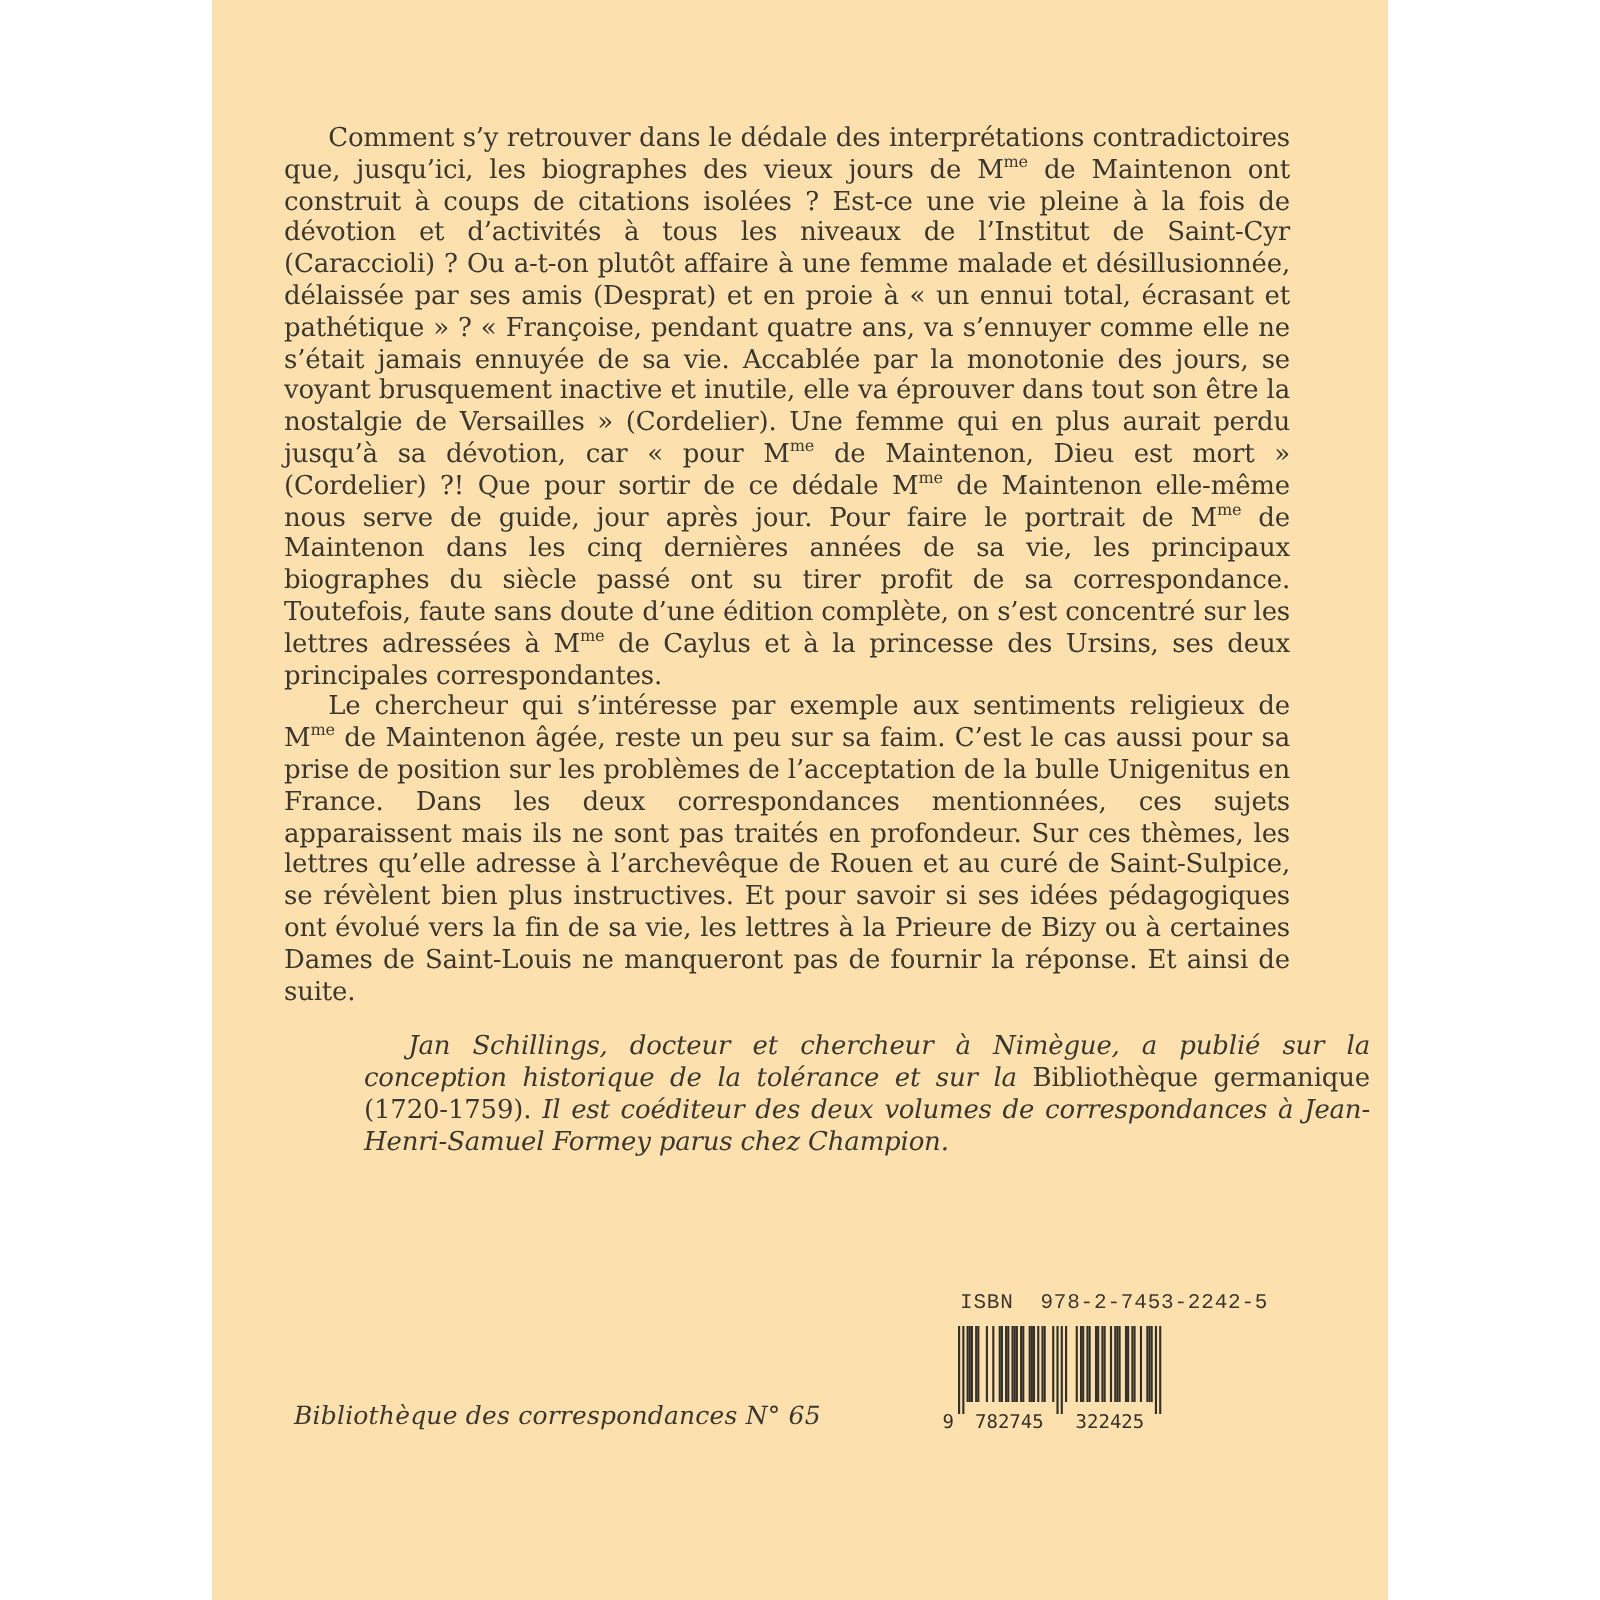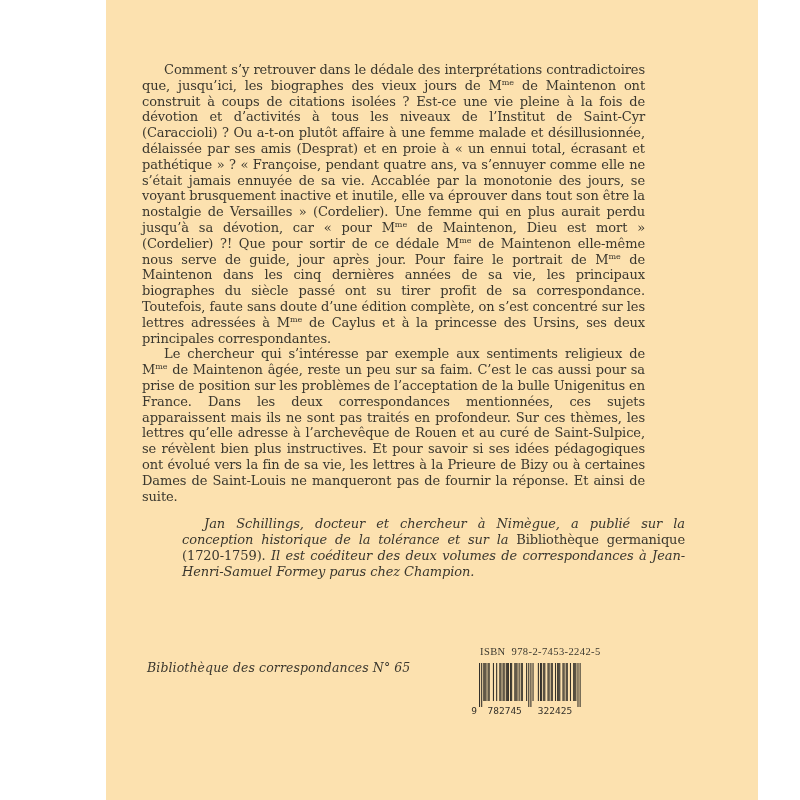--- a/index.html
+++ b/index.html
@@ -2,45 +2,45 @@
 <html lang="fr"><head>
 <meta charset="utf-8">
 <style>
   html,body{margin:0;padding:0;}
   body{
     width:800px;height:800px;position:relative;background:#ffffff;
     font-family:"DejaVu Serif", serif;
     -webkit-font-smoothing:antialiased;
   }
   .page{
-    position:absolute;left:106px;top:0;width:652px;height:800px;
+    position:absolute;left:106px;top:0;width:588px;height:800px;
   }
   .text-block{
     position:absolute;left:36px;top:62px;width:503px;
     text-align:justify;font-size:13px;line-height:15.8px;
     letter-spacing:-0.1px;
   }
   .text-block p{margin:0;text-indent:1.7em;hyphens:auto;-webkit-hyphens:auto;}
   sup{font-size:62%;line-height:0;}
   .seg-italic{}
   .seg-roman{font-style:normal;}
   .bio{
     position:absolute;left:36px;top:516px;width:503px;
     font-style:italic;text-align:justify;text-indent:1.7em;
     font-size:13px;line-height:15.9px;letter-spacing:-0.1px;
     hyphens:auto;margin-left:40px;-webkit-hyphens:auto;
   }
   .isbn-label{
     position:absolute;left:374px;top:646px;
-    font-family:Liberation Serif, serif;
+    font-family:Liberation Mono, monospace;
     font-size:10.5px;letter-spacing:0.4px;white-space:pre;
   }
   .barcode{position:absolute;left:361px;top:663px;width:116px;height:52px;}
   .footer{
-    position:absolute;left:41px;top:660px;
+    position:absolute;left:41px;top:700px;
     font-style:italic;font-size:12.5px;letter-spacing:0.1px;text-align:center;
   }
 </style>
 </head>
 <body>
 
 <div class="page" style="background: rgb(252, 225, 175); color: rgb(58, 55, 46);">
 
   <div class="text-block">
     <p lang="fr"><span>Comment s’y retrouver dans le dédale des interprétations contradictoires que, jusqu’ici, les biographes des vieux jours de M</span><sup>me</sup><span> de Maintenon ont construit à coups de citations isolées ? Est-ce une vie pleine à la fois de dévotion et d’activités à tous les niveaux de l’Institut de Saint-Cyr (Caraccioli) ? Ou a-t-on plutôt affaire à une femme malade et désillusionnée, délaissée par ses amis (Desprat) et en proie à « un ennui total, écrasant et pathétique » ? « Françoise, pendant quatre ans, va s’ennuyer comme elle ne s’était jamais ennuyée de sa vie. Accablée par la monotonie des jours, se voyant brusquement inactive et inutile, elle va éprouver dans tout son être la nostalgie de Versailles » (Cordelier). Une femme qui en plus aurait perdu jusqu’à sa dévotion, car « pour M</span><sup>me</sup><span> de Maintenon, Dieu est mort » (Cordelier) ?! Que pour sortir de ce dédale M</span><sup>me</sup><span> de Maintenon elle-même nous serve de guide, jour après jour. Pour faire le portrait de M</span><sup>me</sup><span> de Maintenon dans les cinq dernières années de sa vie, les principaux biographes du siècle passé ont su tirer profit de sa correspondance. Toutefois, faute sans doute d’une édition complète, on s’est concentré sur les lettres adressées à M</span><sup>me</sup><span> de Caylus et à la princesse des Ursins, ses deux principales correspondantes.</span></p>

